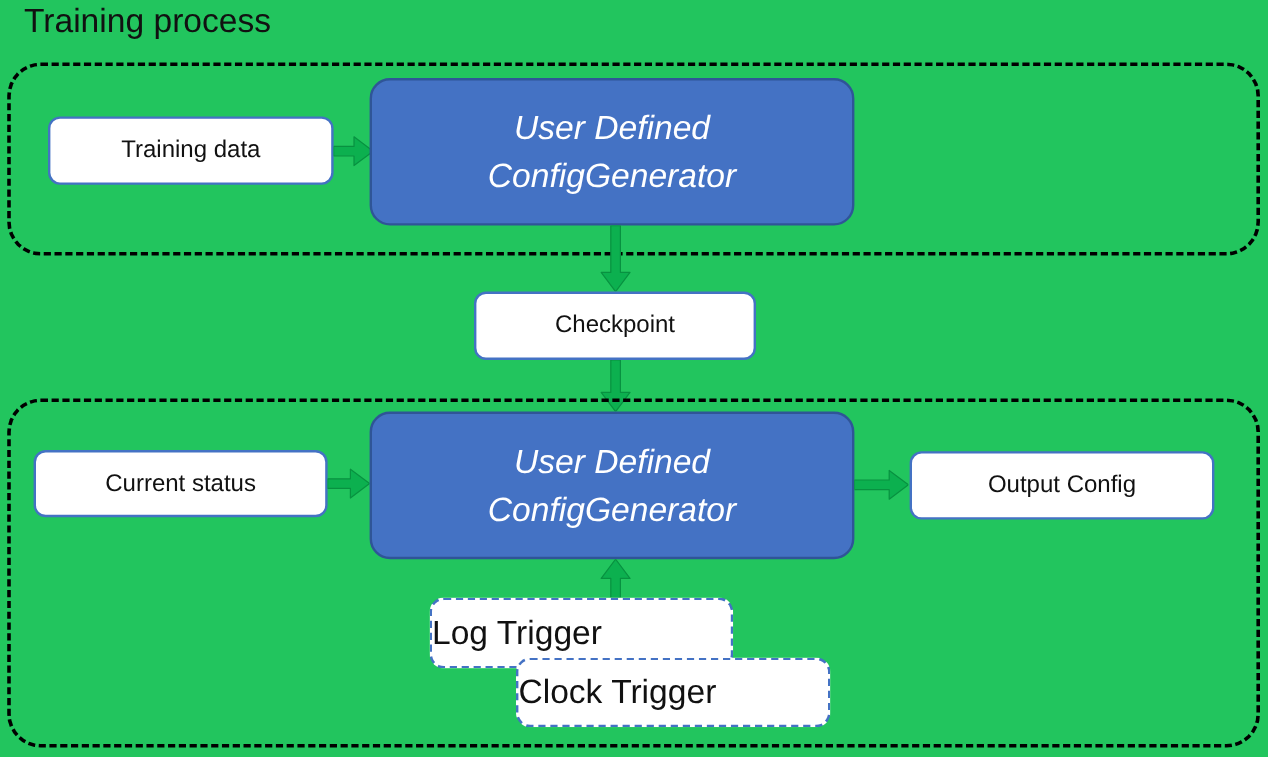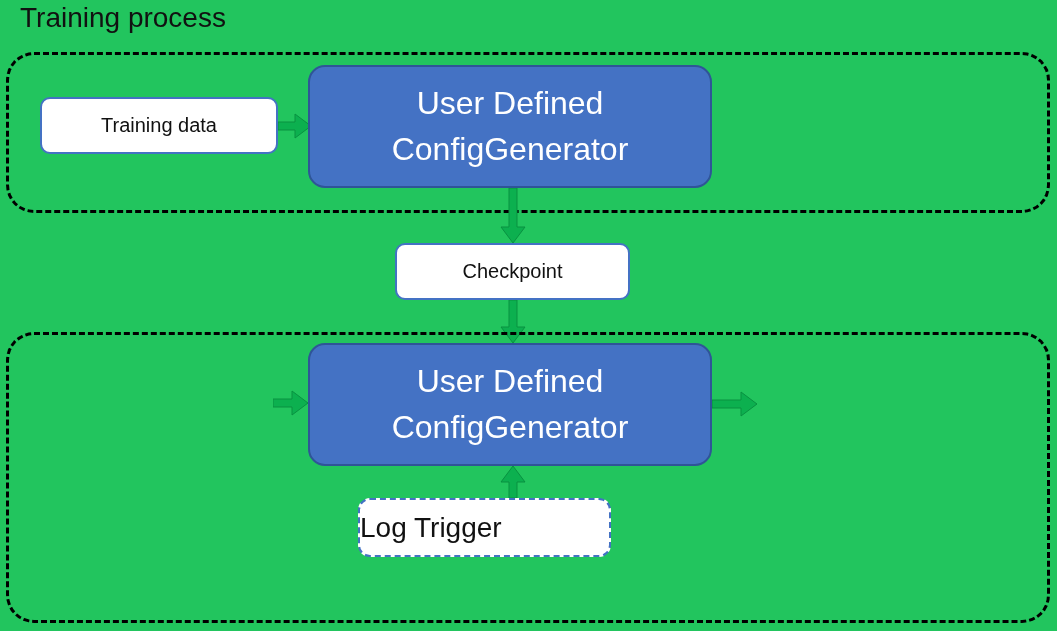--- a/index.html
+++ b/index.html
@@ -43,25 +43,26 @@
   }
   .gen-box {
     position: absolute;
     background: var(--generator-fill, #4472C4);
     border: 2px solid var(--generator-border, #2F5597);
     border-radius: 17px;
     display: flex;
     flex-direction: column;
     align-items: center;
     justify-content: center;
-    font-size: 32px;
+    font-size: 28px;
     line-height: 1.42;
     color: var(--text-light, #fff);
     box-sizing: border-box;
     text-align: center;
+    font-style: italic;
   }
   .trigger-box {
     position: absolute;
     background: #ffffff;
     border: 2px dashed var(--trigger-border, #4472C4);
     border-radius: 12px;
     display: flex;
     align-items: center;
     font-size: 28px;
     color: var(--text-dark, #111);
@@ -106,37 +107,46 @@
     <span>Checkpoint</span>
   </div>
 
   <svg class="arrow" style="left:500px; top:300px;" width="26" height="43" viewBox="0 0 26 43">
     <polygon points="9,0 17,0 17,27 25,27 13,43 1,27 9,27"></polygon>
   </svg>
 
 
   <div class="dashed-container" style="left:6px; top:332px; width:1044px; height:291px;"></div>
 
+  <div class="io-box" style="left:28px; top:375px; width:245px; height:56px;">
+    <span>Current status</span>
+  </div>
 
   <svg class="arrow" style="left:273px; top:390px;" width="35" height="26" viewBox="0 0 35 26">
     <polygon points="0,9 19,9 19,1 35,13 19,25 19,17 0,17"></polygon>
   </svg>
 
   <div class="gen-box" style="left:308px; top:343px; width:404px; height:123px;">
     <span>User Defined</span>
     <span>ConfigGenerator</span>
   </div>
 
   <svg class="arrow" style="left:712px; top:391px;" width="45" height="26" viewBox="0 0 45 26">
     <polygon points="0,9 29,9 29,1 45,13 29,25 29,17 0,17"></polygon>
   </svg>
 
+  <div class="io-box" style="left:758px; top:376px; width:254px; height:57px;">
+    <span>Output Config</span>
+  </div>
 
   <svg class="arrow" style="left:500px; top:466px;" width="26" height="32" viewBox="0 0 26 32">
     <polygon points="13,0 25,16 17,16 17,32 9,32 9,16 1,16"></polygon>
   </svg>
 
   <div class="trigger-box" style="left:358px; top:498px; width:253px; height:59px;">
     <span>Log Trigger</span>
   </div>
 
+  <div class="trigger-box" style="left:430px; top:548px; width:262px; height:58px;">
+    <span>Clock Trigger</span>
+  </div>
 
 </div>
 
 </body></html>

